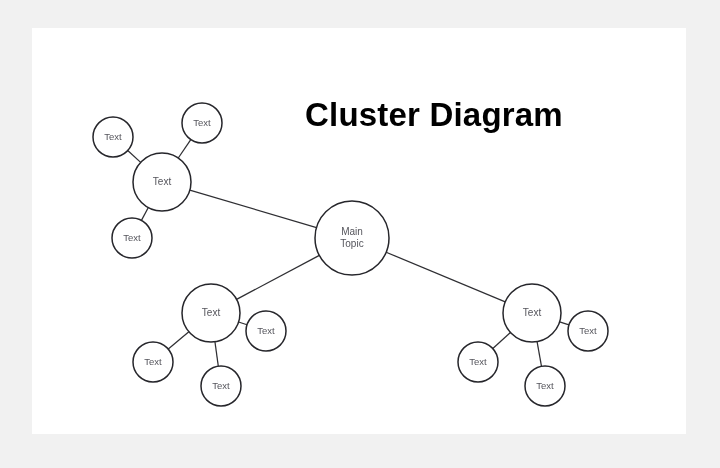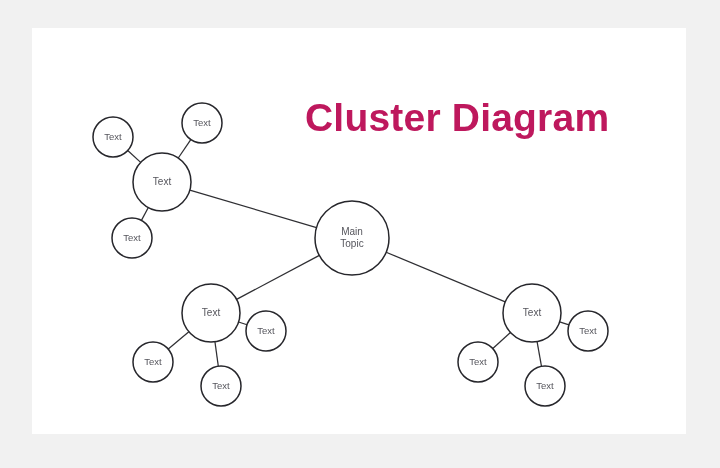--- a/index.html
+++ b/index.html
@@ -49,24 +49,24 @@
   }
   .leaf-label { font-size: 9.5px; }
   .hub-label  { font-size: 10px; }
   .root-label { font-size: 10px; }
   #diagram-title {
     position: absolute;
     left: 305px;
     top: 96px;
     width: 330px;
     font-family: "Liberation Sans", sans-serif;
-    font-size: 39px;
+    font-size: 33px;
     font-weight: bold;
     letter-spacing: 0.2px;
-    color: #be185d;
+    color: #000000;
     white-space: nowrap;
   }
 </style>
 </head>
 <body>
 
 <div id="screen">
 
   <div id="canvas"></div>
 

